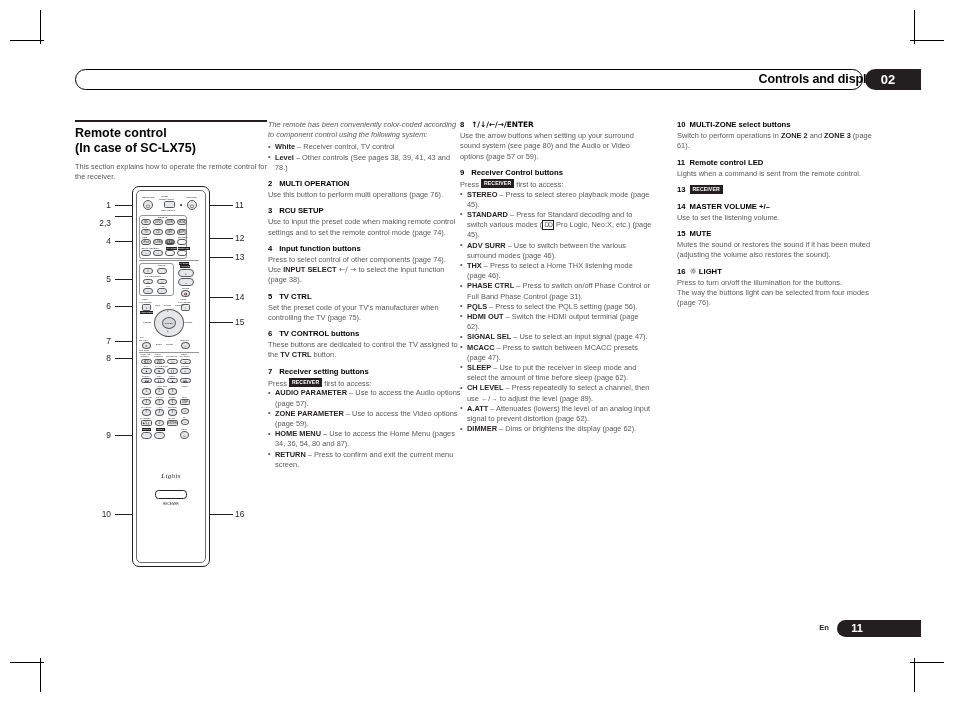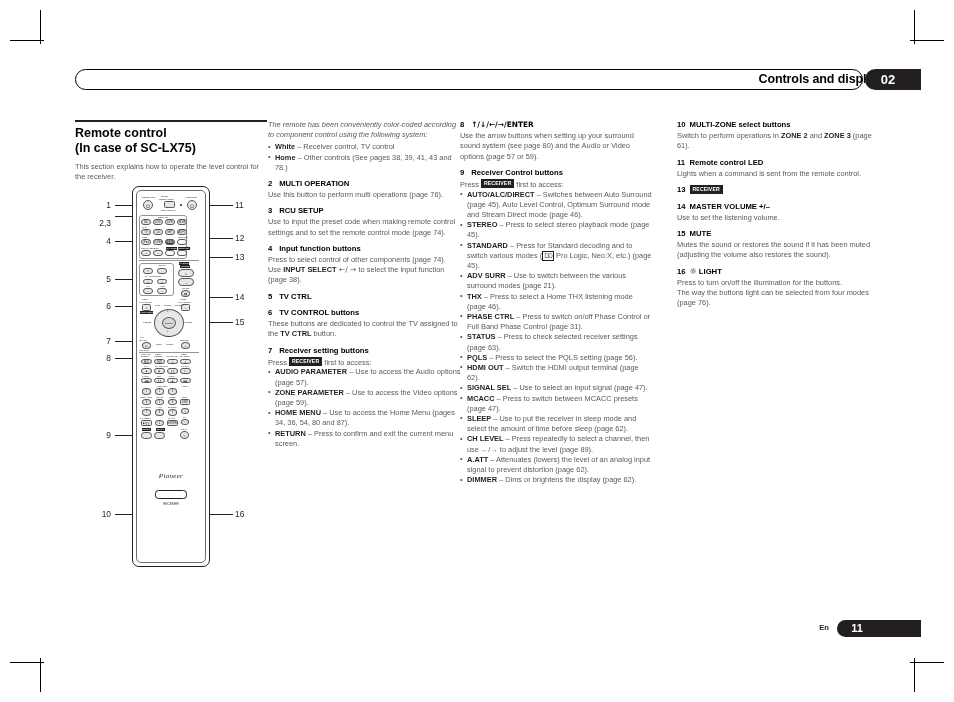--- a/index.html
+++ b/index.html
@@ -329,21 +329,21 @@
     <span>02</span>
   </div>
 </div>
 
 <div class="col" id="col1">
   <div class="rule-top"></div>
   <h1 class="sec-title">
     <span>Remote control</span><br>
     <span>(In case of SC-LX75)</span>
   </h1>
-  <p class="sec-intro">This section explains how to operate the level control for the receiver.</p>
+  <p class="sec-intro">This section explains how to operate the remote control for the receiver.</p>
 </div>
 
 <div id="figure">
 
   <div class="callout r" style="left:0px;top:14px;width:36px;">1</div>
   <div class="callout r" style="left:0px;top:32px;width:36px;">2,3</div>
   <div class="callout r" style="left:0px;top:50px;width:36px;">4</div>
   <div class="callout r" style="left:0px;top:88px;width:36px;">5</div>
   <div class="callout r" style="left:0px;top:115px;width:36px;">6</div>
   <div class="callout r" style="left:0px;top:150px;width:36px;">7</div>
@@ -531,32 +531,32 @@
     <div class="btn sq" style="left:34px;top:232.5px;width:11px;height:6px;"><span style="line-height:6px;">ENTER</span></div>
     <div class="btn round" style="left:48px;top:232px;width:8px;height:6px;"><span style="line-height:6px;">–</span></div>
 
     <div class="lbl inv" style="left:9px;top:241px;font-size:2.1px;">ZONE 2</div>
     <div class="lbl inv" style="left:23px;top:241px;font-size:2.1px;">ZONE 3</div>
     <div class="lbl" style="left:48px;top:241px;font-size:2.1px;">LIGHT</div>
     <div class="btn" style="left:8px;top:244.5px;width:11px;height:7px;"></div>
     <div class="btn" style="left:21px;top:244.5px;width:11px;height:7px;"></div>
     <div class="btn round" style="left:47px;top:244px;width:9px;height:8px;"><span style="line-height:8px;font-size:4px;">☼</span></div>
 
-    <div class="brand" style="top:285px;">Pioneer</div>
+    <div class="brand" style="top:285px;">Lights</div>
     <div style="position:absolute;left:22px;top:303px;width:30px;height:7px;border:0.7px solid #231f20;border-radius:3.5px;text-align:center;">
       <span style="font-size:3px;line-height:7px;color:#231f20;">RECEIVER</span>
     </div>
   </div>
 </div>
 
 <div class="col" id="col2">
   <p class="intro-it">The remote has been conveniently color-coded according to component control using the following system:</p>
   <ul class="bullets">
     <li><span class="b">White</span><span> – Receiver control, TV control</span></li>
-    <li><span class="b">Home</span><span> – Other controls (See pages 38, 39, 41, 43 and 78.)</span></li>
+    <li><span class="b">Level</span><span> – Other controls (See pages 38, 39, 41, 43 and 78.)</span></li>
   </ul>
 
 
   <div class="entry">
     <span class="entry-head"><span class="num">2</span> <span>MULTI OPERATION</span></span>
     <p>Use this button to perform multi operations (page 76).</p>
   </div>
 
   <div class="entry">
     <span class="entry-head"><span class="num">3</span> <span>RCU SETUP</span></span>
@@ -564,20 +564,21 @@
   </div>
 
   <div class="entry">
     <span class="entry-head"><span class="num">4</span> <span>Input function buttons</span></span>
     <p>Press to select control of other components (page 74).</p>
     <p><span>Use </span><span class="b">INPUT SELECT</span><span class="arrw"> ←/ → </span><span>to select the input function (page 38).</span></p>
   </div>
 
   <div class="entry">
     <span class="entry-head"><span class="num">5</span> <span>TV CTRL</span></span>
+    <p>Set the preset code of your TV's manufacturer when controlling the TV (page 75).</p>
   </div>
 
   <div class="entry">
     <span class="entry-head"><span class="num">6</span> <span>TV CONTROL buttons</span></span>
     <p><span>These buttons are dedicated to control the TV assigned to the </span><span class="b">TV CTRL</span><span> button.</span></p>
   </div>
 
   <div class="entry">
     <span class="entry-head"><span class="num">7</span> <span>Receiver setting buttons</span></span>
     <p><span>Press </span><span class="chip">RECEIVER</span><span> first to access:</span></p>
@@ -593,27 +594,25 @@
 <div class="col" id="col3">
   <div class="entry">
     <span class="entry-head"><span class="num">8</span> <span class="arrw">↑/↓/←/→/ENTER</span></span>
     <p>Use the arrow buttons when setting up your surround sound system (see page 80) and the Audio or Video options (page 57 or 59).</p>
   </div>
 
   <div class="entry">
     <span class="entry-head"><span class="num">9</span> <span>Receiver Control buttons</span></span>
     <p><span>Press </span><span class="chip">RECEIVER</span><span> first to access:</span></p>
     <ul class="bullets">
-      <li><span class="b">AUTO/ALC/DIRECT</span><span> – Switches between Auto Surround (page 45), Auto Level Control, Optimum Surround mode and Stream Direct mode (page 46).</span></li>
       <li><span class="b">STEREO</span><span> – Press to select stereo playback mode (page 45).</span></li>
       <li><span class="b">STANDARD</span><span> – Press for Standard decoding and to switch various modes (</span><span class="dd">DD</span><span> Pro Logic, Neo:X, etc.) (page 45).</span></li>
-      <li><span class="b">ADV SURR</span><span> – Use to switch between the various surround modes (page 21).</span></li>
+      <li><span class="b">ADV SURR</span><span> – Use to switch between the various surround modes (page 46).</span></li>
       <li><span class="b">THX</span><span> – Press to select a Home THX listening mode (page 46).</span></li>
       <li><span class="b">PHASE CTRL</span><span> – Press to switch on/off Phase Control or Full Band Phase Control (page 31).</span></li>
-      <li><span class="b">STATUS</span><span> – Press to check selected receiver settings (page 63).</span></li>
       <li><span class="b">PQLS</span><span> – Press to select the PQLS setting (page 56).</span></li>
       <li><span class="b">HDMI OUT</span><span> – Switch the HDMI output terminal (page 62).</span></li>
       <li><span class="b">SIGNAL SEL</span><span> – Use to select an input signal (page 47).</span></li>
       <li><span class="b">MCACC</span><span> – Press to switch between MCACC presets (page 47).</span></li>
       <li><span class="b">SLEEP</span><span> – Use to put the receiver in sleep mode and select the amount of time before sleep (page 62).</span></li>
       <li><span class="b">CH LEVEL</span><span> – Press repeatedly to select a channel, then use ←/→ to adjust the level (page 89).</span></li>
       <li><span class="b">A.ATT</span><span> – Attenuates (lowers) the level of an analog input signal to prevent distortion (page 62).</span></li>
       <li><span class="b">DIMMER</span><span> – Dims or brightens the display (page 62).</span></li>
     </ul>
   </div>

